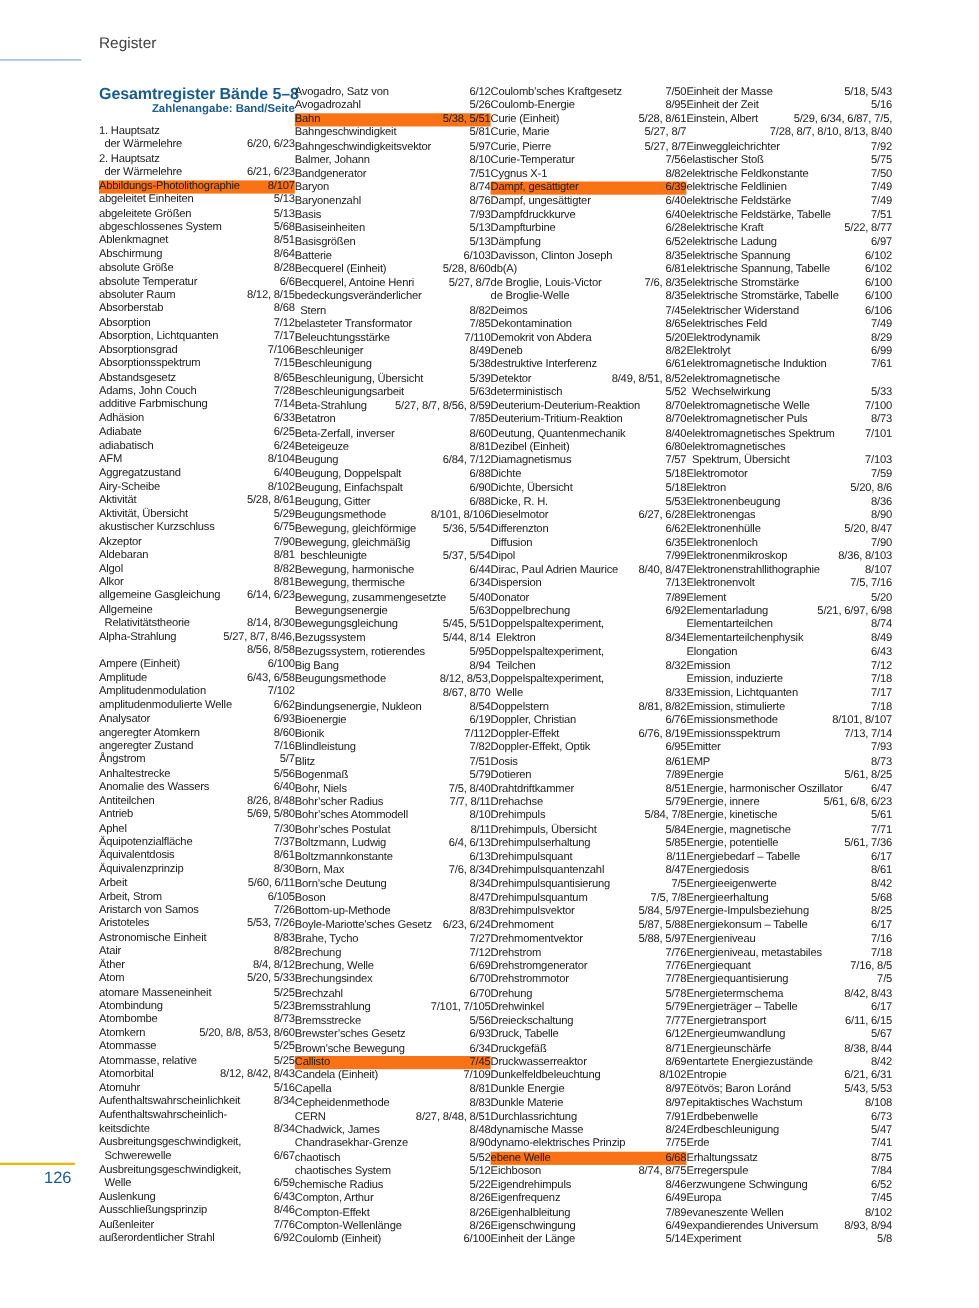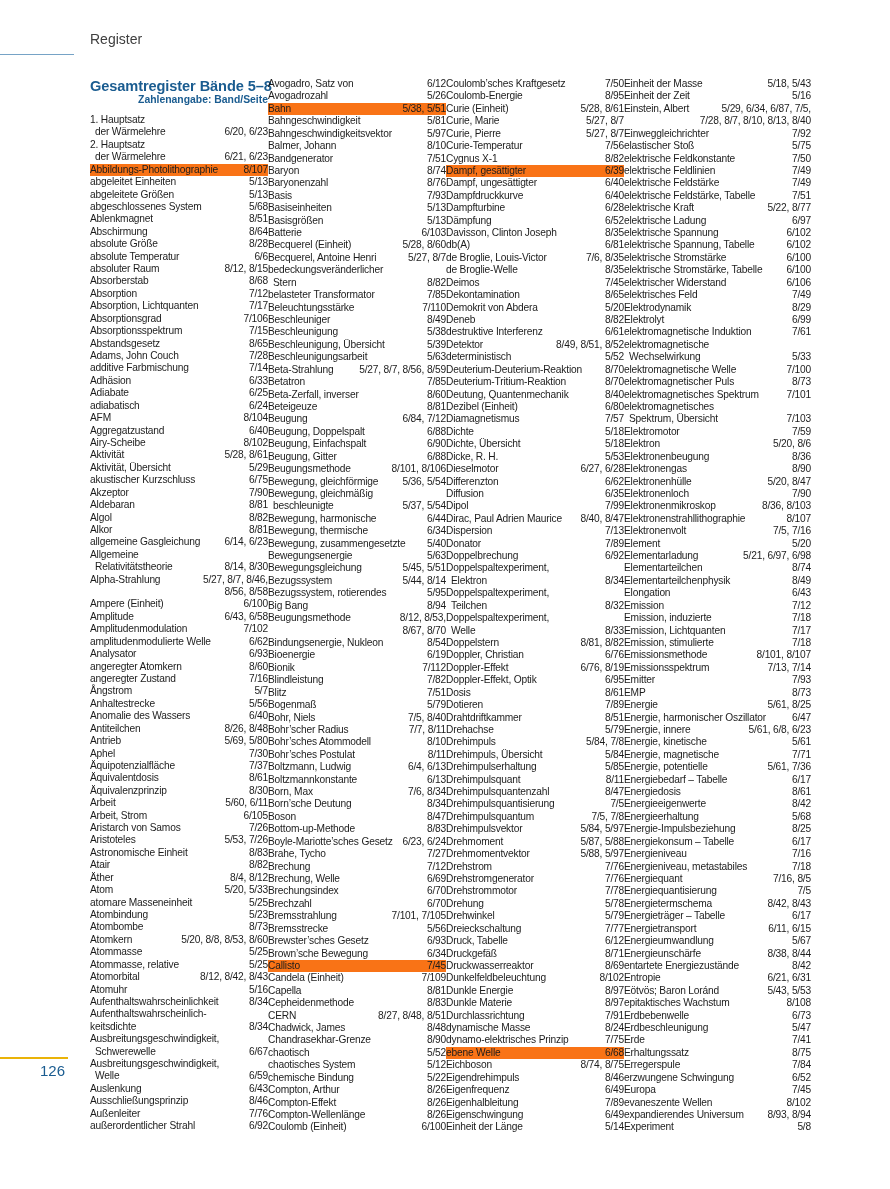--- a/index.html
+++ b/index.html
@@ -680,21 +680,21 @@
         </div>
         <div class="row">
           <span class="term">chaotisch</span>
           <span class="pages">5/52</span>
         </div>
         <div class="row">
           <span class="term">chaotisches System</span>
           <span class="pages">5/12</span>
         </div>
         <div class="row">
-          <span class="term">chemische Bindung</span>
+          <span class="term">chemische Radius</span>
           <span class="pages">5/22</span>
         </div>
         <div class="row">
           <span class="term">Compton, Arthur</span>
           <span class="pages">8/26</span>
         </div>
         <div class="row">
           <span class="term">Compton-Effekt</span>
           <span class="pages">8/26</span>
         </div>

